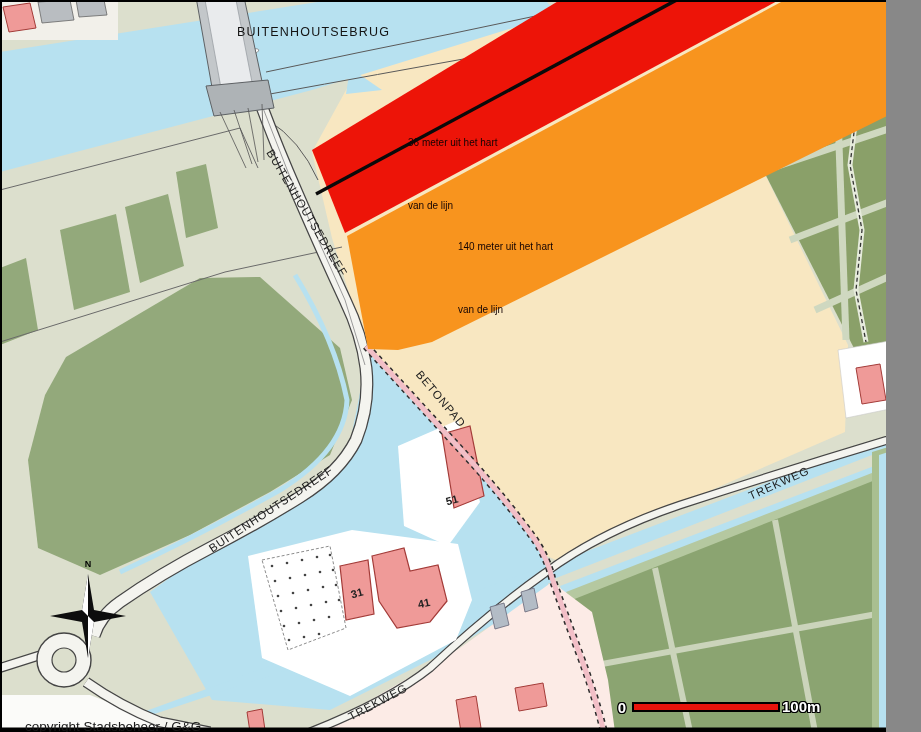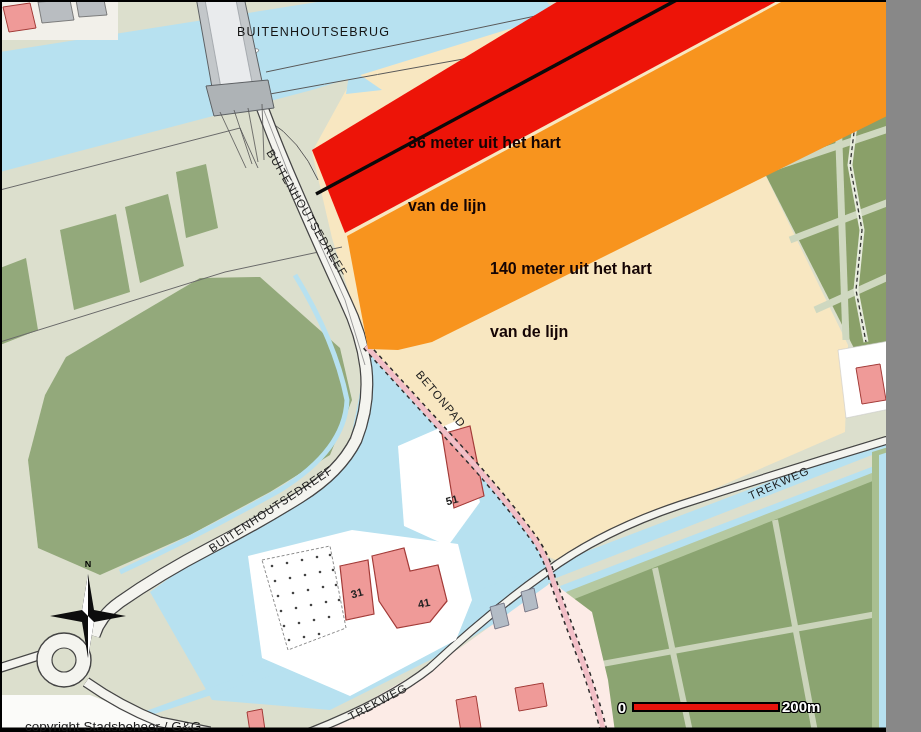--- a/index.html
+++ b/index.html
@@ -5,21 +5,21 @@
   html,body{margin:0;padding:0;background:#888;}
   .map-frame{
     position:relative;width:886px;height:732px;overflow:hidden;
     font-family:"Liberation Sans","DejaVu Sans",sans-serif;
     background:#8b5cf6;
   }
   .map-frame svg{position:absolute;left:0;top:0;}
   .lbl{position:absolute;color:#141414;white-space:pre;pointer-events:none;}
   .street{font-size:11.5px;letter-spacing:1px;color:#1b1b1b;transform-origin:center;}
   .rot{transform:translate(-50%,-50%) var(--r);}
-  .zone-label{font-weight:bold;font-size:16px;line-height:21px;color:#140404;}
+  .zone-label{font-weight:normal;font-size:10px;line-height:21px;color:#140404;}
   .bldg-num{font-size:11px;font-weight:600;color:#222;}
   .copyright{font-size:13.5px;color:#1a1a1a;}
   .scale-num{
     font-size:15px;font-weight:bold;color:#fff;
     text-shadow:-1px -1px 0 #000,1px -1px 0 #000,-1px 1px 0 #000,1px 1px 0 #000,
                  0 -1px 0 #000,0 1px 0 #000,-1px 0 0 #000,1px 0 0 #000;
   }
   .north{font-size:9px;font-weight:bold;color:#000;}
 </style>
 </head>
@@ -188,28 +188,28 @@
 
   <div class="lbl street rot" style="--r:rotate(-24deg);left:779px;top:483px;">TREKWEG</div>
 
   <div class="lbl street rot" style="--r:rotate(-28deg);left:378px;top:702px;">TREKWEG</div>
 
   <div class="lbl zone-label" style="left:408px;top:90px;">
     <div>36 meter uit het hart</div>
     <div>van de lijn</div>
   </div>
 
-  <div class="lbl zone-label" style="left:458px;top:216px;margin-left:32px;">
+  <div class="lbl zone-label" style="left:458px;top:194px;">
     <div>140 meter uit het hart</div>
     <div>van de lijn</div>
   </div>
 
   <div class="lbl bldg-num rot" style="--r:rotate(-15deg);left:452px;top:500px;">51</div>
   <div class="lbl bldg-num rot" style="--r:rotate(-15deg);left:357px;top:593px;">31</div>
   <div class="lbl bldg-num rot" style="--r:rotate(-12deg);left:424px;top:603px;">41</div>
 
   <div class="lbl north rot" style="--r:rotate(0deg);left:88px;top:564px;">N</div>
 
   <div class="lbl copyright" style="left:25px;top:719px;">copyright Stadsbeheer / G&amp;G</div>
 
   <div class="lbl scale-num rot" style="--r:rotate(0deg);left:622px;top:707px;">0</div>
-  <div class="lbl scale-num" style="left:782px;top:698px;">200m</div>
+  <div class="lbl scale-num" style="left:782px;top:698px;">100m</div>
 </div>
 
 </body></html>

